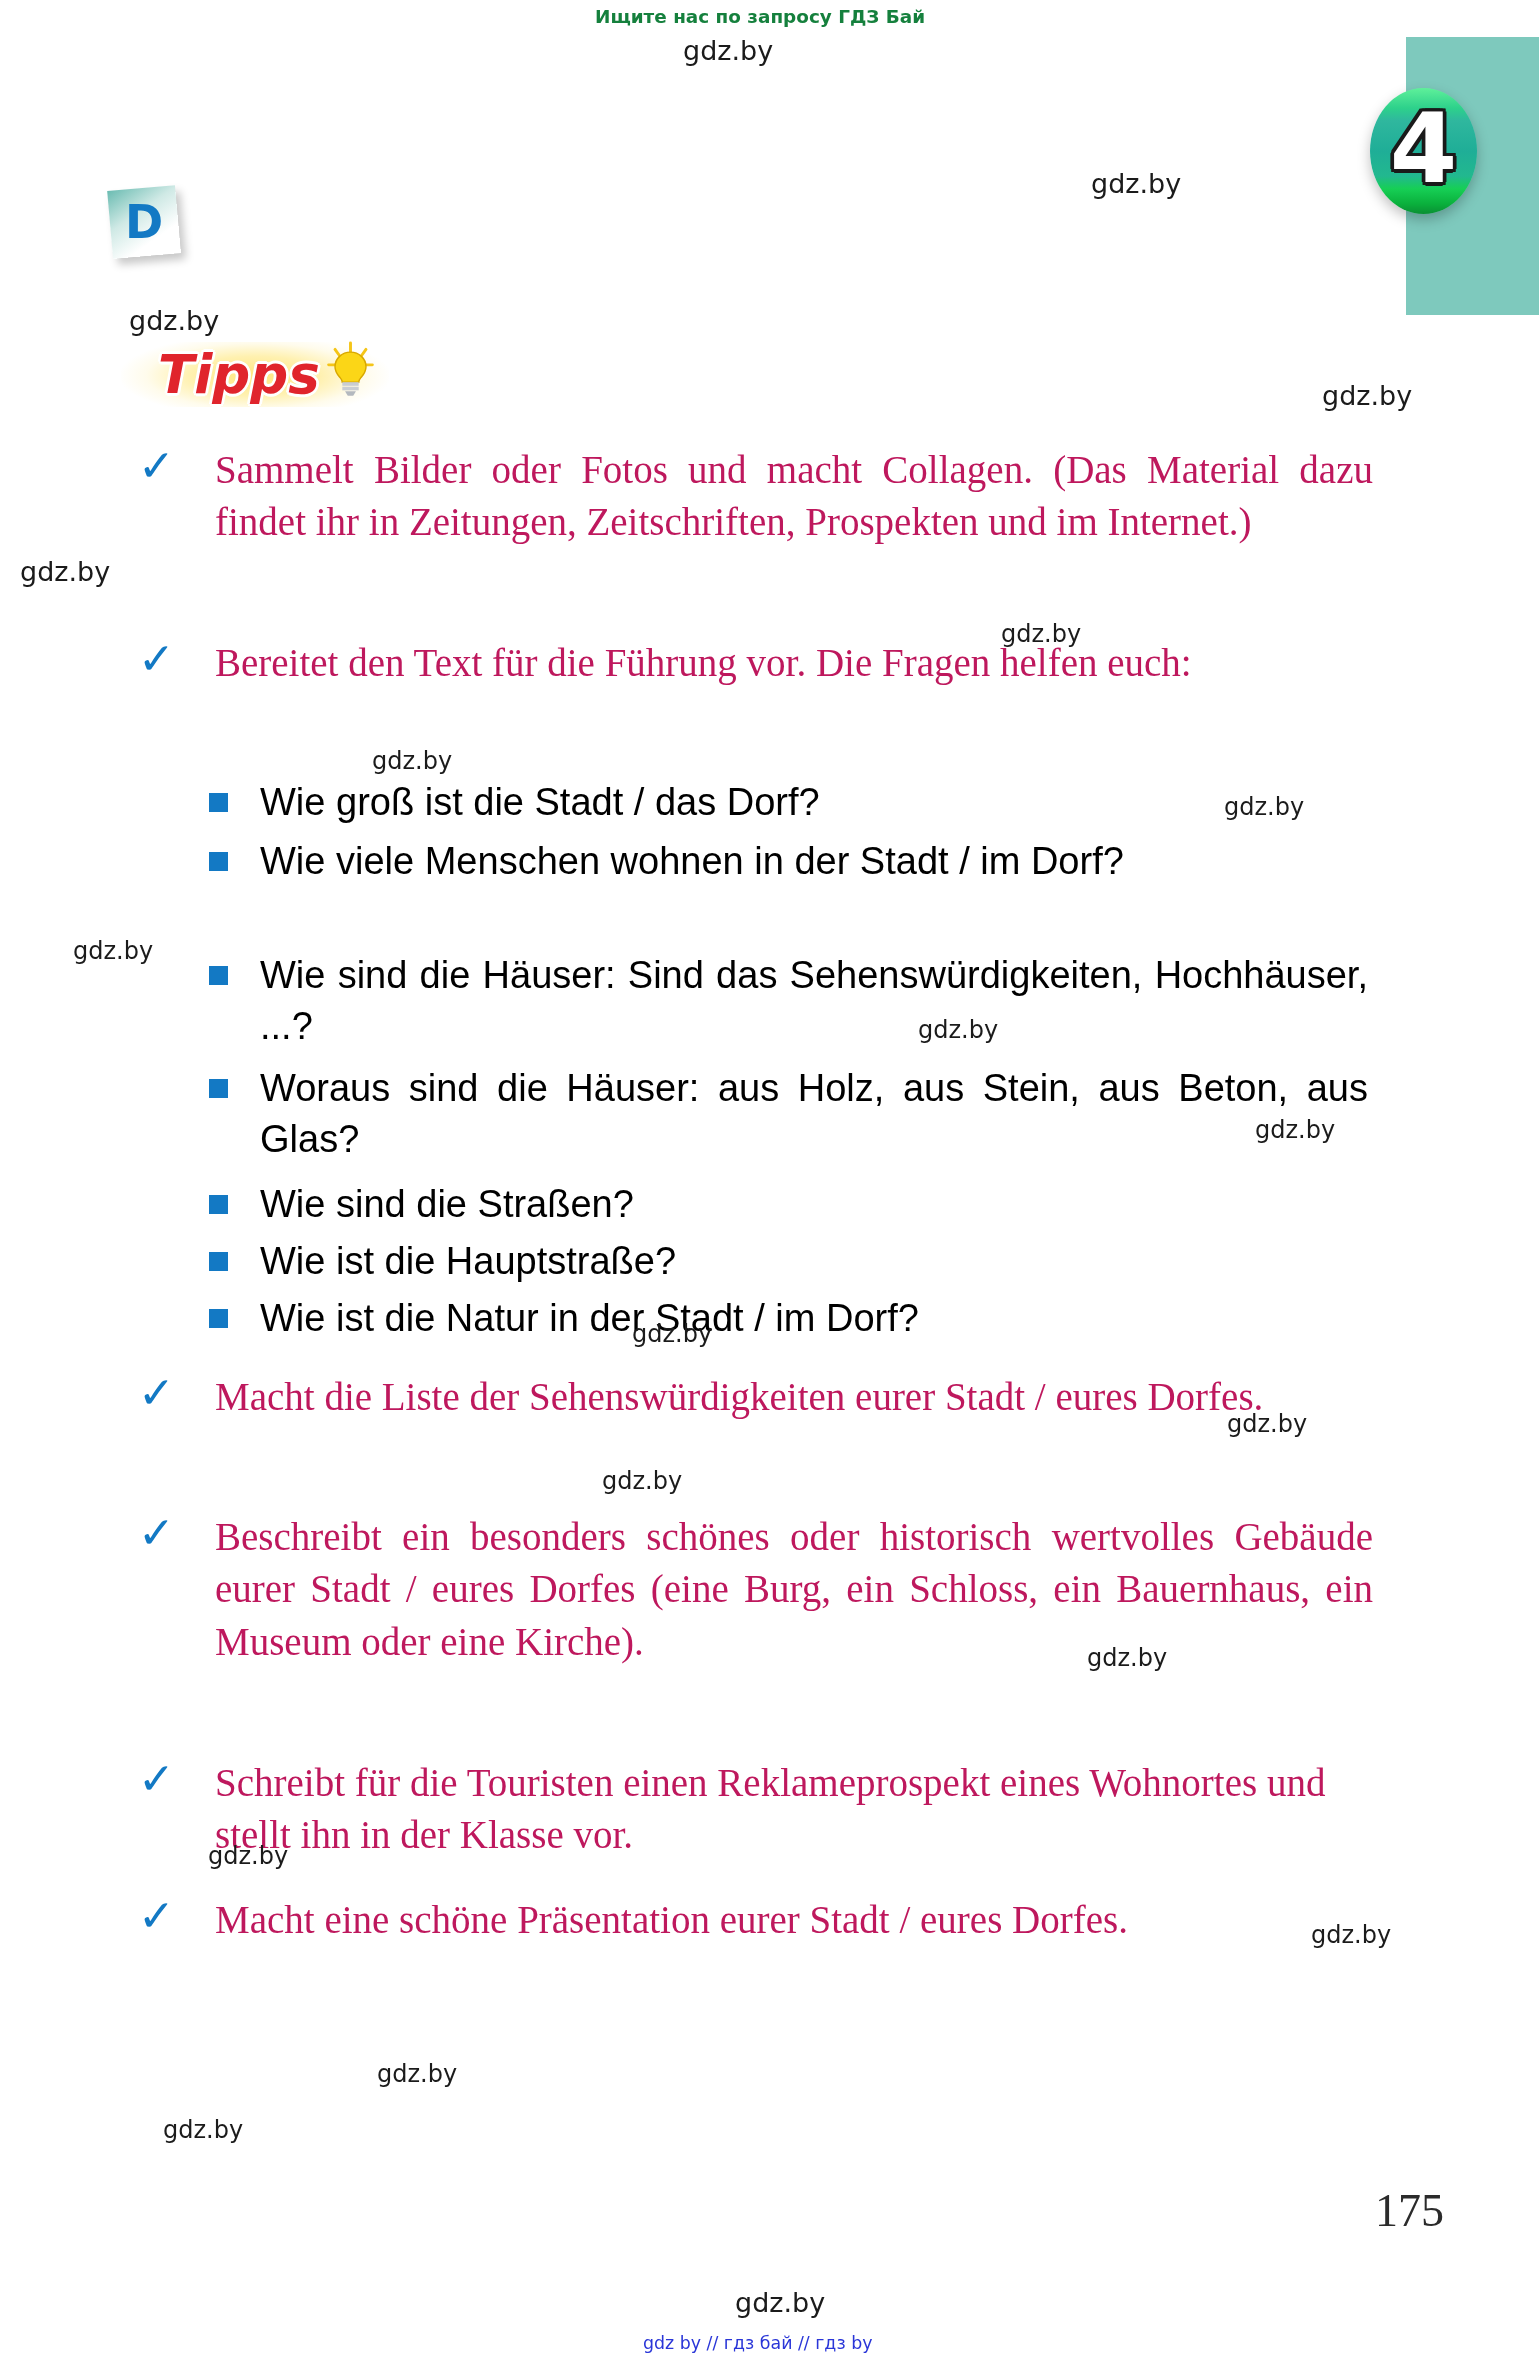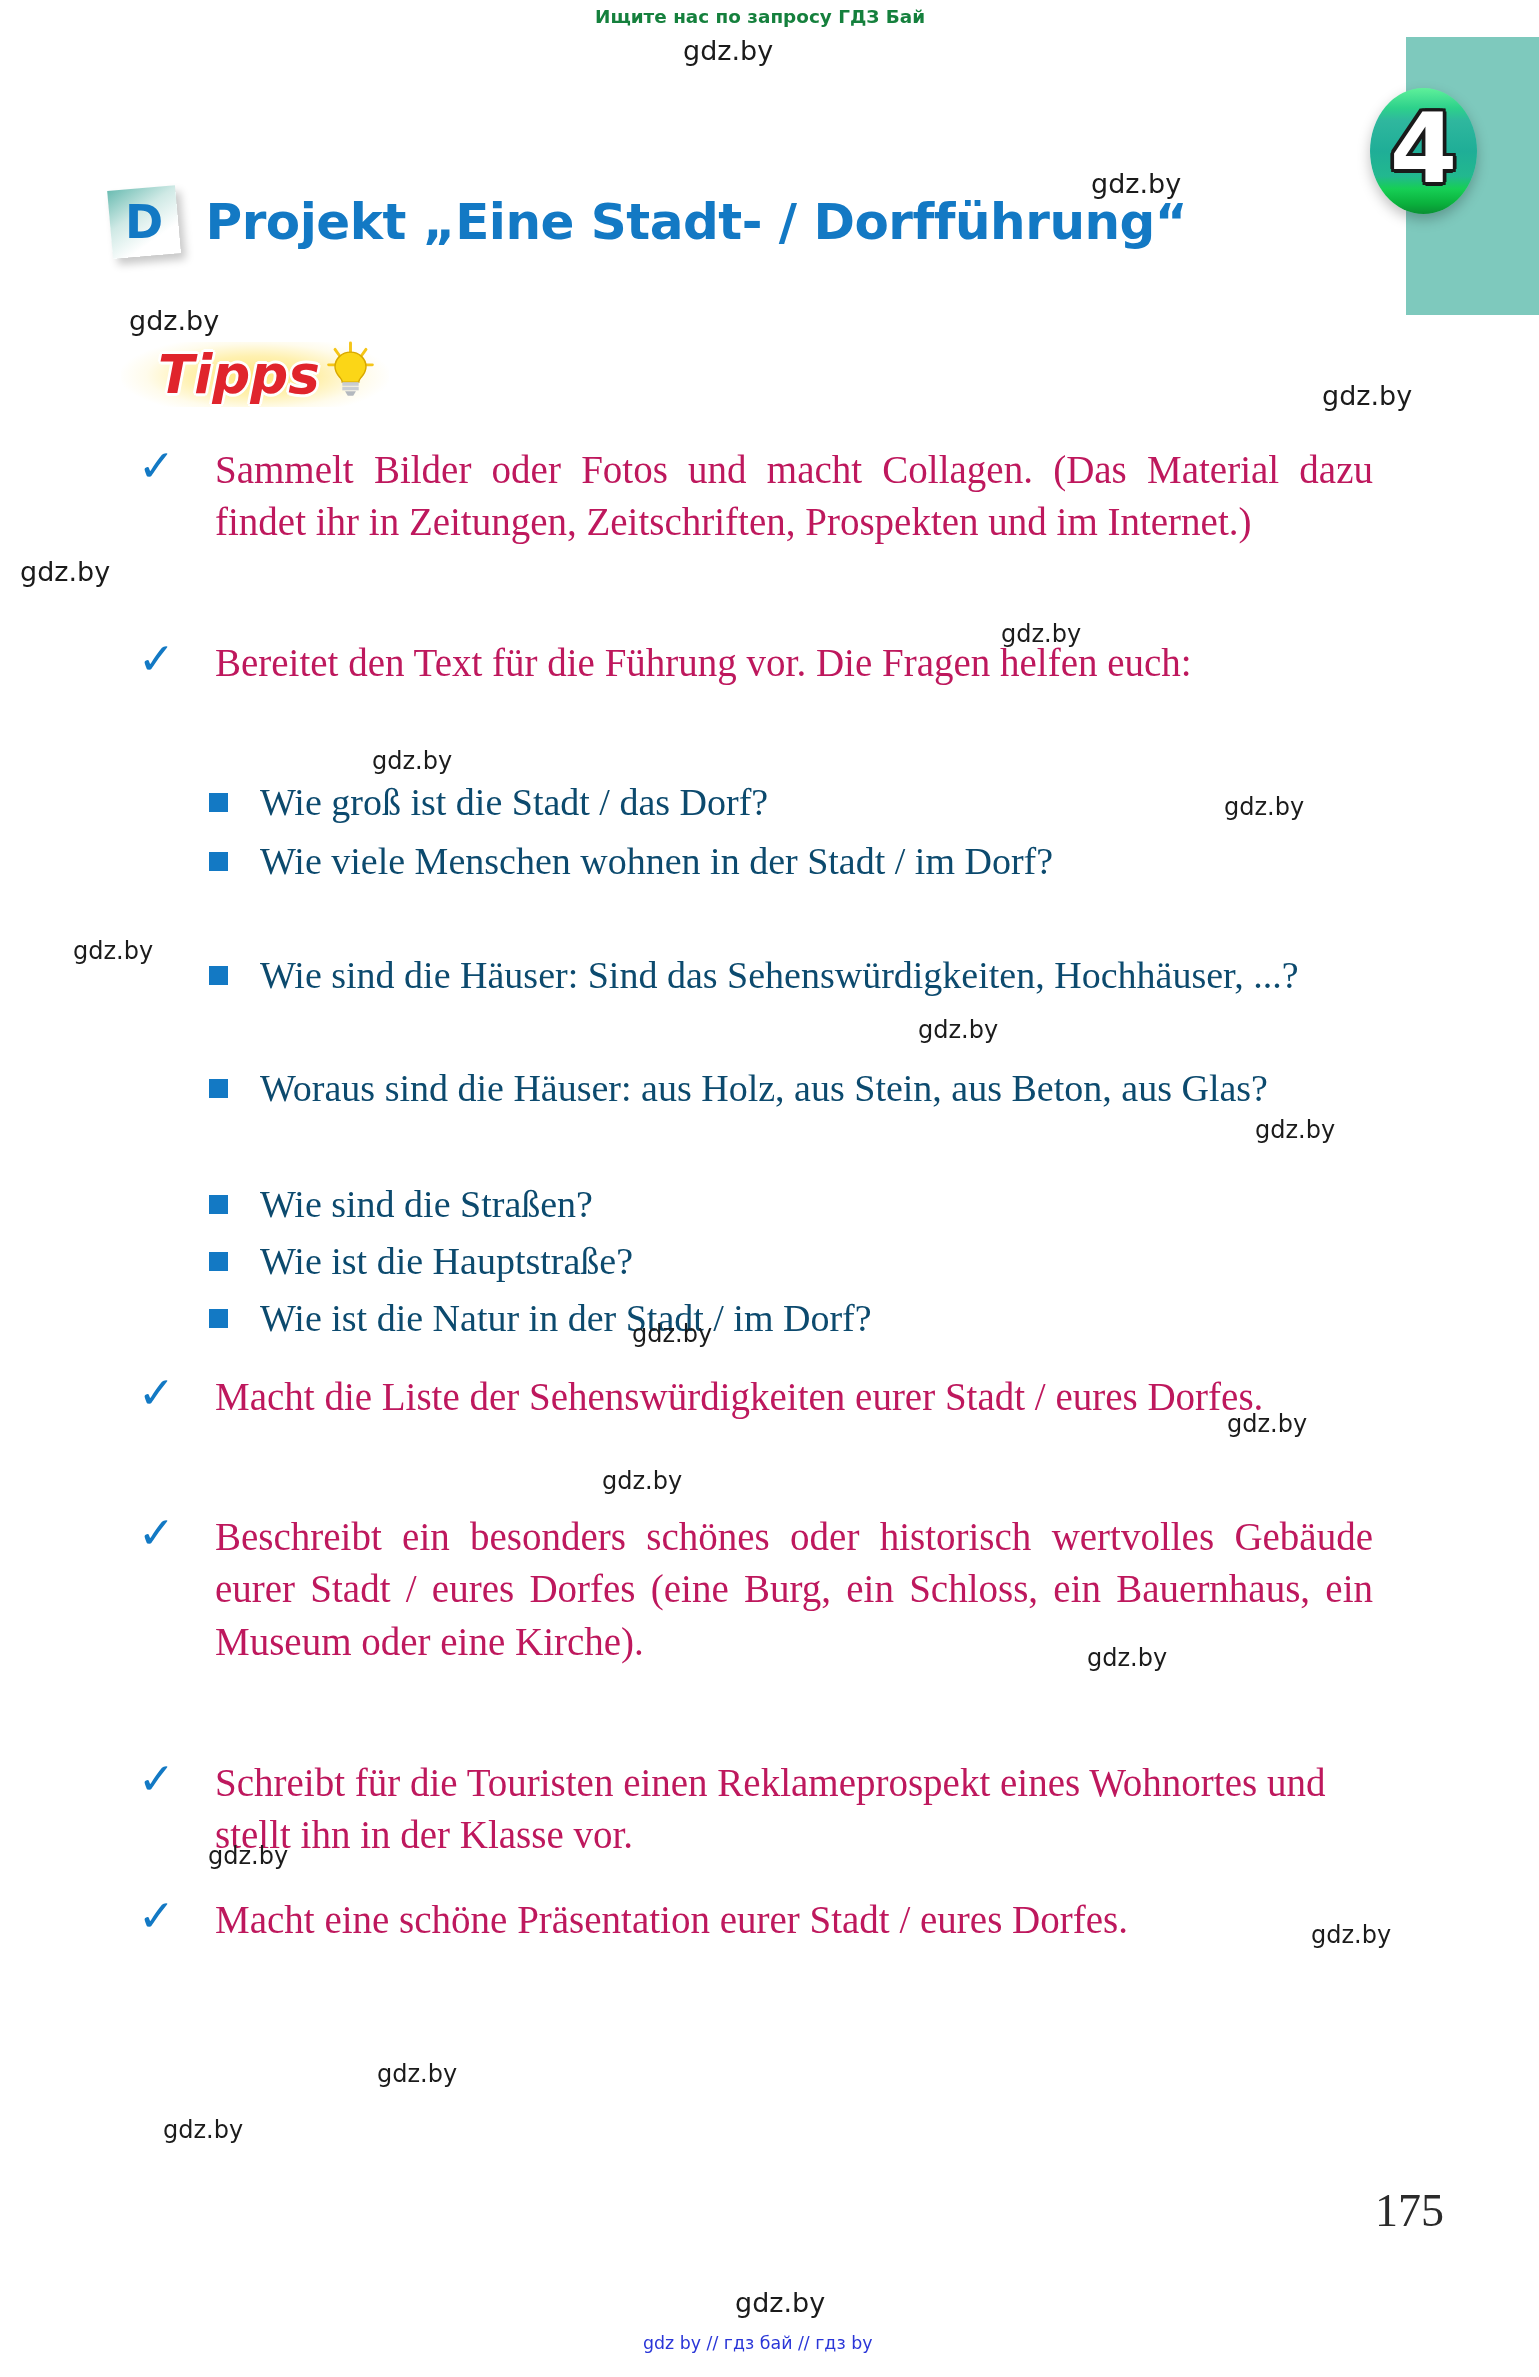--- a/index.html
+++ b/index.html
@@ -177,24 +177,24 @@
   .sq-icon {
     position: absolute;
     left: 0;
     top: 15.6px;
     width: 19px;
     height: 19px;
     background: #1379c4;
   }
   .sq-text {
     margin-left: 51px;
-    font-family: Liberation Serif, serif;
+    font-family: Liberation Sans, sans-serif;
     font-size: 38px;
     line-height: 1.33;
-    color: #0c4a6e;
+    color: #000000;
     text-align: justify;
     text-justify: inter-word;
   }
   .sq-text.left {
     text-align: left;
   }
 
   
   .page-number {
     position: absolute;
@@ -250,21 +250,20 @@
 
   <div class="chapter-band"></div>
   <div class="chapter-badge">
     <span class="chapter-badge-num">4</span>
   </div>
 
   <div class="heading-row">
     <div class="heading-letter-box">
       <span class="heading-letter">D</span>
     </div>
-    <div class="heading-title">Projekt „Eine Stadt- / Dorfführung“</div>
   </div>
 
   <div class="tipps-logo">
     <span class="tipps-word">Tipps</span>
     <span class="bulb">
       <svg width="51" height="57" viewBox="0 0 56 62">
         <g stroke="#f5c518" stroke-width="3.2" stroke-linecap="round">
           <line x1="28" y1="3" x2="28" y2="12"></line>
           <line x1="11" y1="10" x2="16" y2="17"></line>
           <line x1="45" y1="10" x2="40" y2="17"></line>

